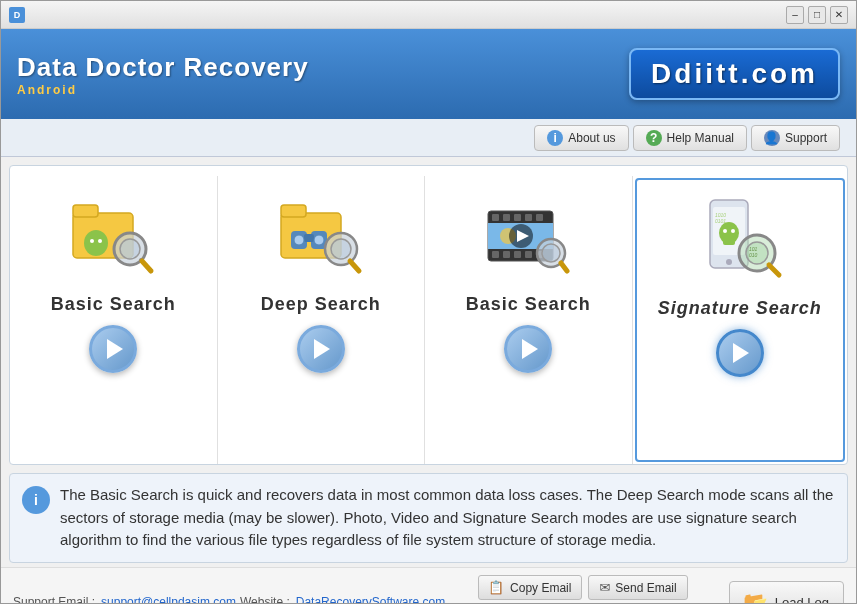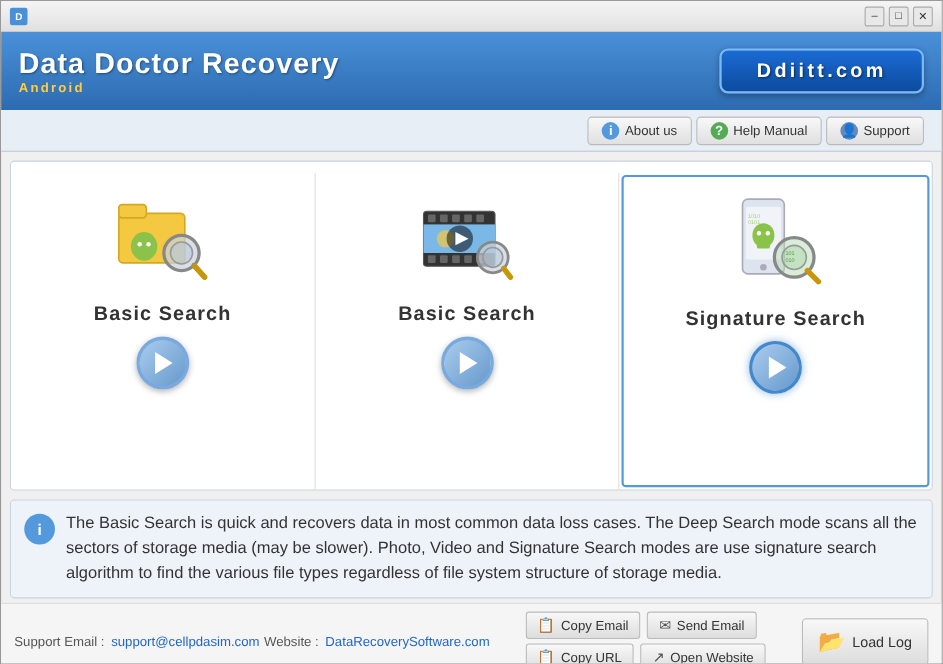--- a/index.html
+++ b/index.html
@@ -48,21 +48,21 @@
       background: #e8e8e8;
       cursor: pointer;
       display: flex; align-items: center; justify-content: center;
       font-size: 10px; color: #333;
       border-radius: 2px;
     }
 
     
     .app-header {
       background: linear-gradient(to bottom, #4a90d9, #2c6bb0);
-      height: 71px;
+      height: 90px;
       display: flex;
       align-items: center;
       justify-content: space-between;
       padding: 0 16px;
     }
     .app-title-block { }
     .app-title-main {
       font-size: 26px;
       font-weight: bold;
       color: white;
@@ -72,23 +72,23 @@
     .app-title-sub {
       font-size: 12px;
       color: #ffcc44;
       font-weight: bold;
       letter-spacing: 2px;
     }
     .app-logo-btn {
       background: linear-gradient(to bottom, #1a6bd4, #0d4b9e);
       border: 2px solid #7ab8f5;
       border-radius: 8px;
-      padding: 8px 32px;
+      padding: 8px 20px;
       color: white;
-      font-size: 18px;
+      font-size: 28px;
       font-weight: bold;
       letter-spacing: 3px;
       cursor: pointer;
       text-shadow: 1px 1px 2px rgba(0,0,0,0.5);
       box-shadow: 0 2px 6px rgba(0,0,0,0.3);
     }
 
     
     .nav-bar {
       background: #e8eef5;
@@ -146,20 +146,21 @@
       align-items: center;
       padding: 10px 8px;
       border-right: 1px solid #e0e0e0;
       position: relative;
     }
     .search-mode-item:last-child { border-right: none; }
     .search-mode-item.active {
       border: 2px solid #5599dd;
       border-radius: 4px;
       margin: 2px;
+      font-style: italic;
     }
 
     .mode-icon-container {
       width: 100px;
       height: 100px;
       display: flex;
       align-items: center;
       justify-content: center;
       margin-bottom: 8px;
     }
@@ -353,20 +354,43 @@
 
           <line x1="74" y1="70" x2="83" y2="80" stroke="#c8960a" stroke-width="5" stroke-linecap="round"></line>
         </svg>
       </div>
       <div class="mode-label">Basic  Search</div>
       <div class="play-btn">
         <div class="play-triangle"></div>
       </div>
     </div>
 
+    <div class="search-mode-item">
+      <div class="mode-icon-container">
+        <svg class="mode-icon-svg" viewBox="0 0 90 90">
+
+          <rect x="5" y="22" width="60" height="45" rx="4" fill="#f5c842" stroke="#d4a820" stroke-width="1.5"></rect>
+          <rect x="5" y="14" width="25" height="12" rx="3" fill="#f5c842" stroke="#d4a820" stroke-width="1.5"></rect>
+
+          <rect x="15" y="40" width="16" height="18" rx="4" fill="#5588bb"></rect>
+          <rect x="35" y="40" width="16" height="18" rx="4" fill="#5588bb"></rect>
+          <rect x="28" y="43" width="10" height="8" rx="2" fill="#4477aa"></rect>
+          <circle cx="23" cy="49" r="5" fill="#aaccee" stroke="#5588bb" stroke-width="1"></circle>
+          <circle cx="43" cy="49" r="5" fill="#aaccee" stroke="#5588bb" stroke-width="1"></circle>
+
+          <circle cx="65" cy="58" r="16" fill="rgba(200,210,220,0.7)" stroke="#888" stroke-width="2.5"></circle>
+          <circle cx="65" cy="58" r="10" fill="rgba(180,200,220,0.5)" stroke="#999" stroke-width="1.5"></circle>
+          <line x1="74" y1="70" x2="83" y2="80" stroke="#c8960a" stroke-width="5" stroke-linecap="round"></line>
+        </svg>
+      </div>
+      <div class="mode-label">Deep  Search</div>
+      <div class="play-btn">
+        <div class="play-triangle"></div>
+      </div>
+    </div>
 
 
     <div class="search-mode-item">
       <div class="mode-icon-container">
         <svg class="mode-icon-svg" viewBox="0 0 90 90">
 
           <rect x="5" y="20" width="65" height="50" rx="3" fill="#333"></rect>
           <rect x="5" y="20" width="65" height="50" rx="3" fill="none" stroke="#555" stroke-width="1"></rect>
 
           <rect x="9" y="23" width="7" height="7" rx="1" fill="#666"></rect>

